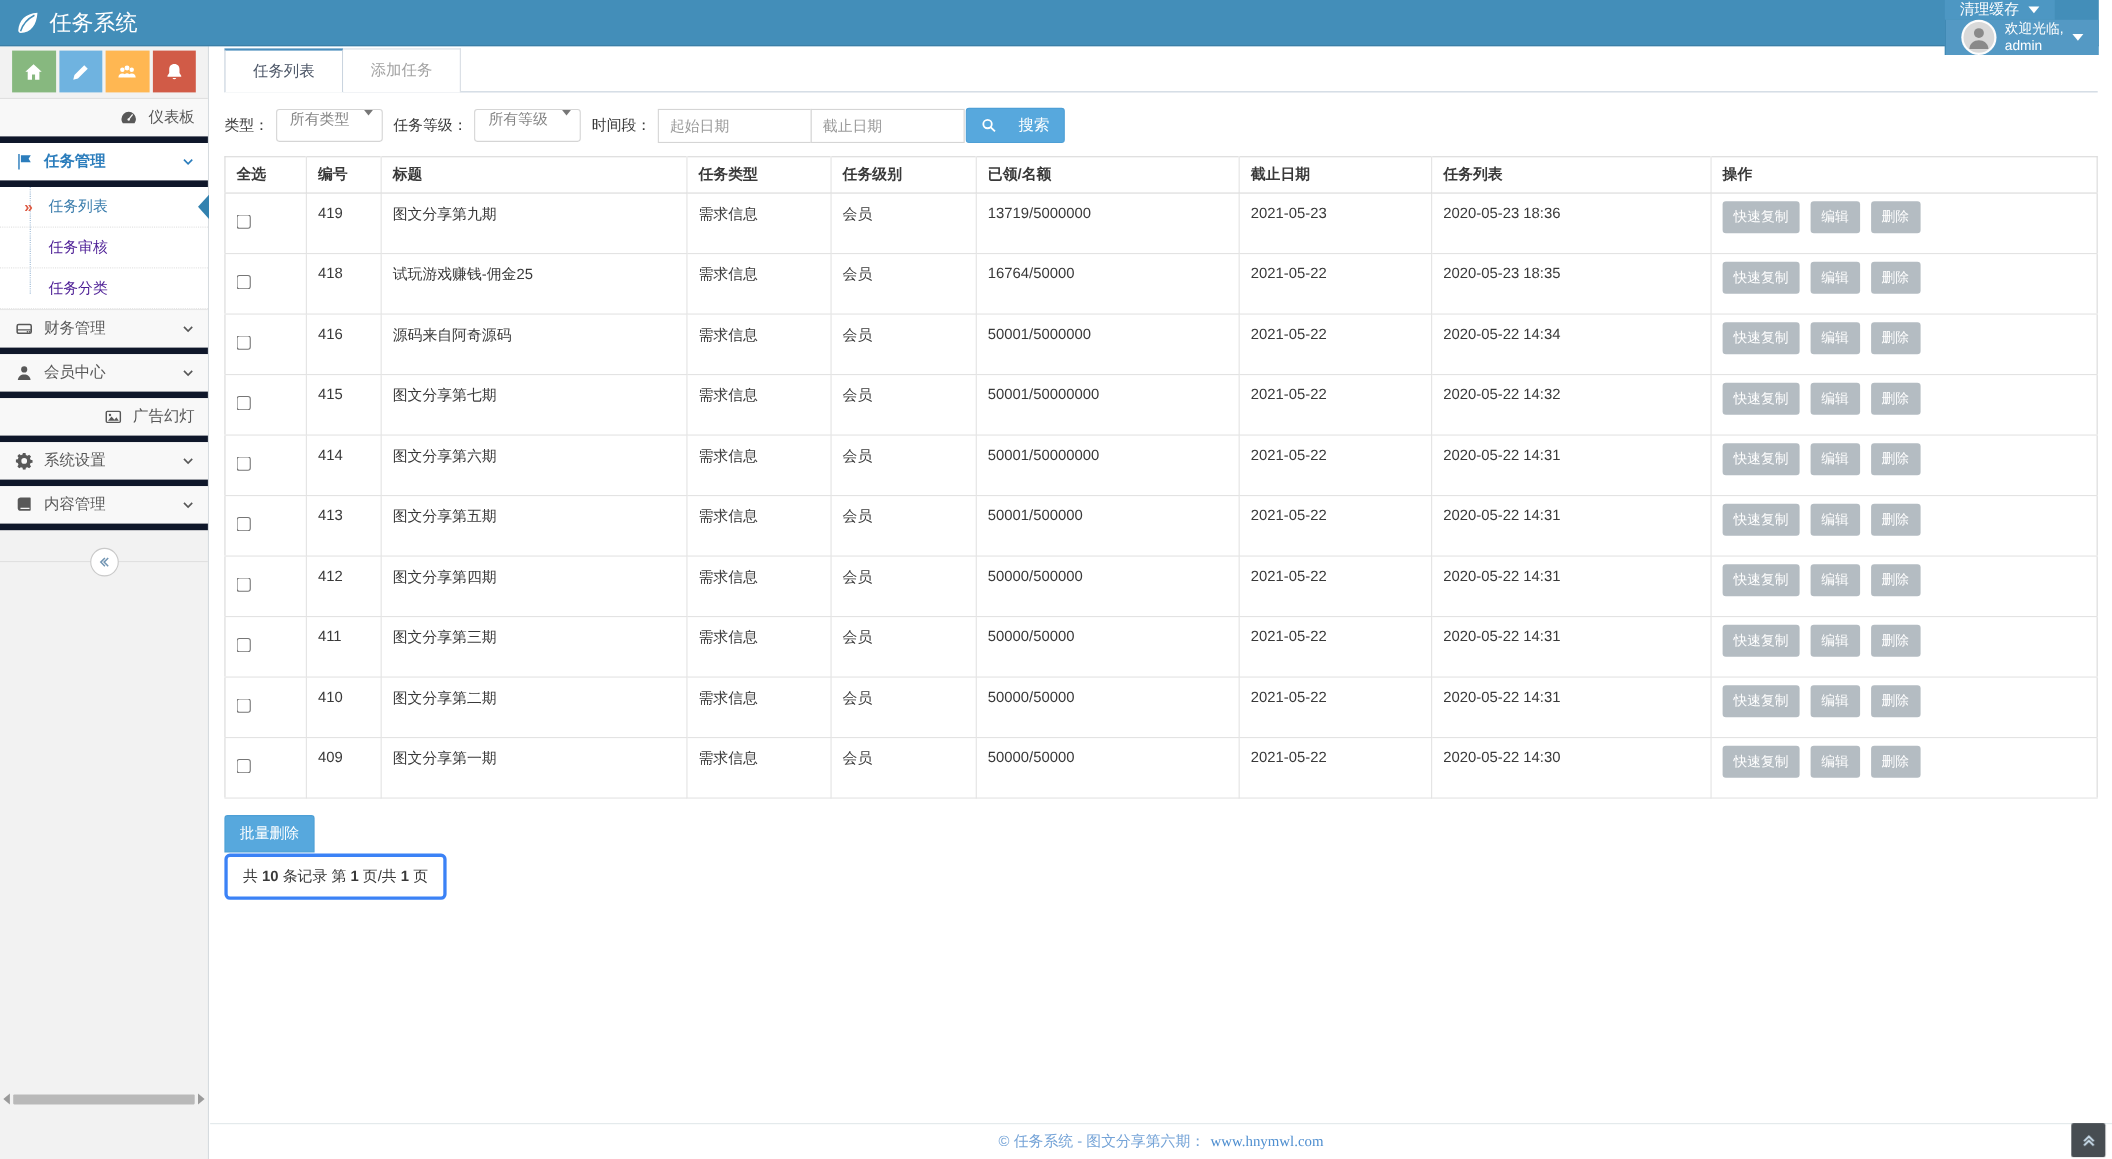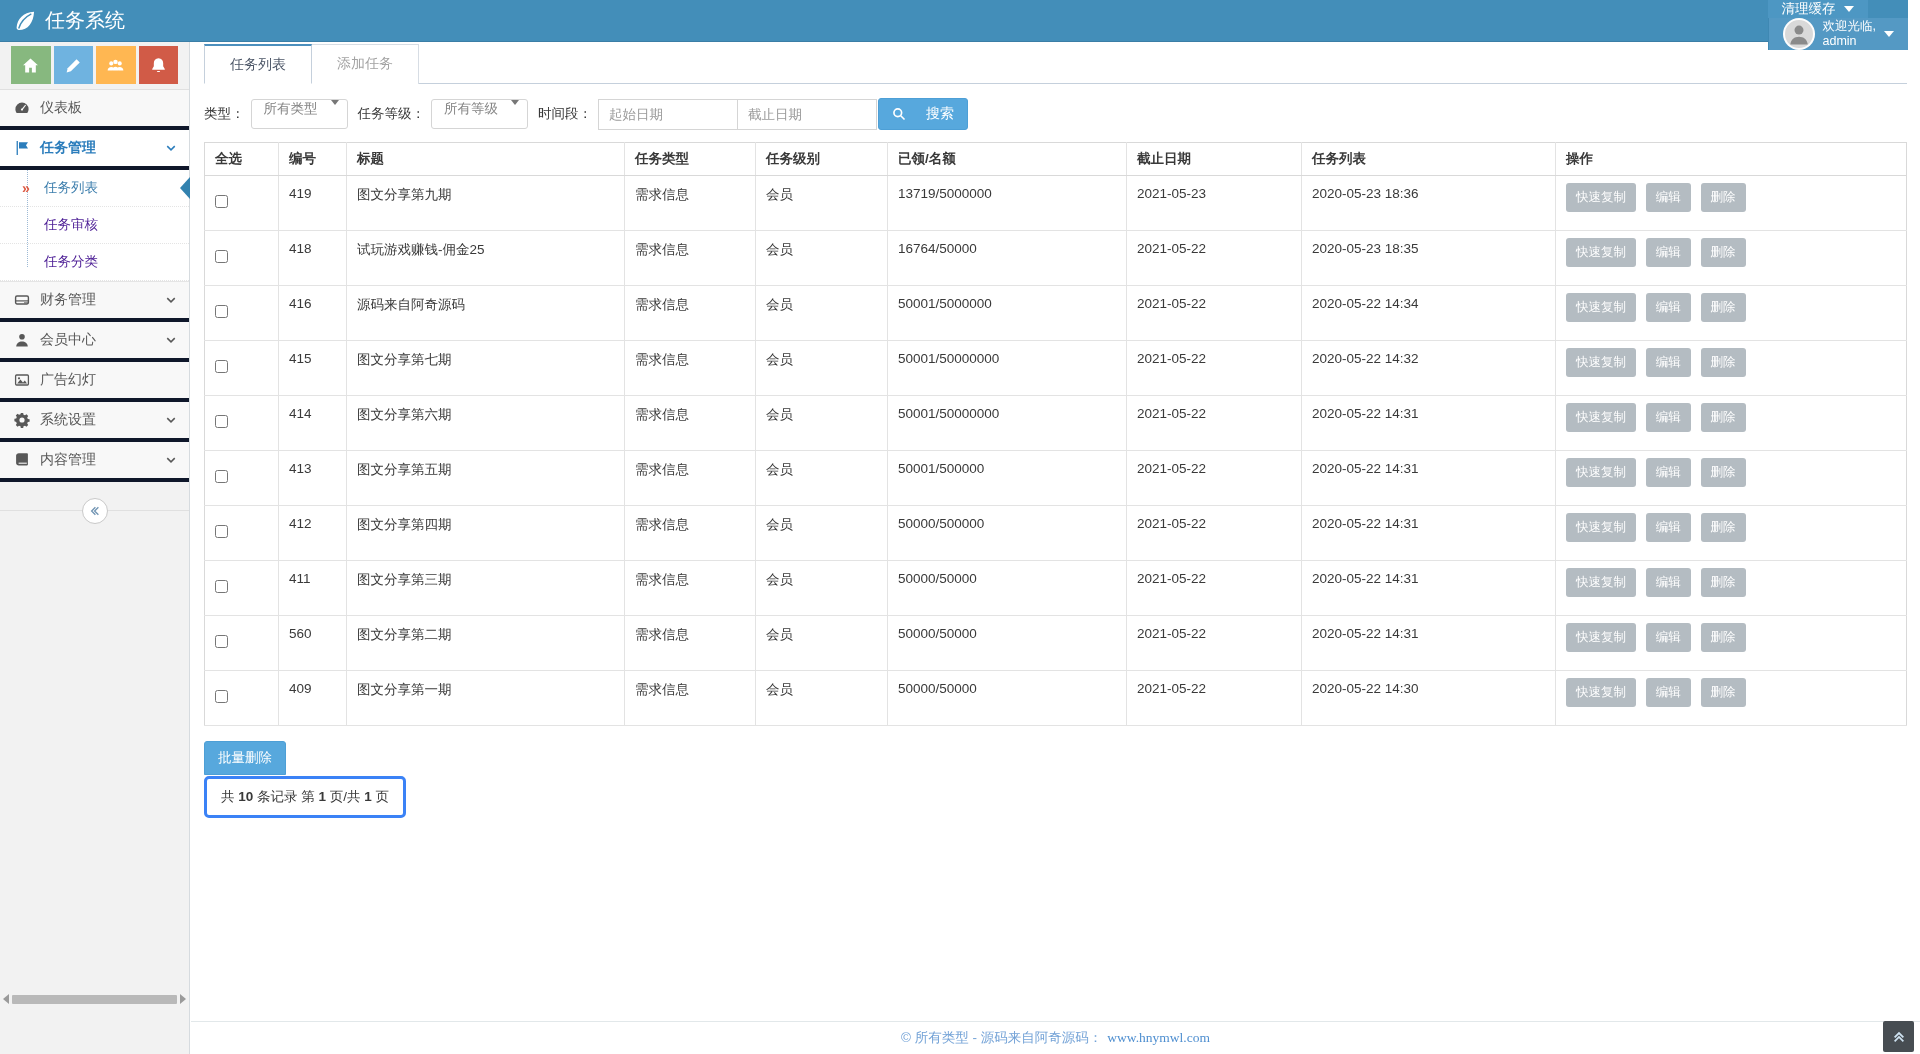--- a/index.html
+++ b/index.html
@@ -19,21 +19,21 @@
   .welcome { font-size:12.5px; line-height:15px; }
 
   
   .sidebar { position:fixed; top:42px; left:0; bottom:0; width:190px; background:#f2f2f2; border-right:1px solid #d6dbdf; z-index:40; }
   .shortcuts { display:flex; gap:3px; padding:4px 11px 5px 11px; border-bottom:1px solid #e0e0e0; }
   .sc-btn { flex:1; height:38px; display:flex; align-items:center; justify-content:center; cursor:pointer; }
   .sc-btn svg { width:17px; height:17px; color:#fff; }
   .sc-green { background:#87b87f; } .sc-blue { background:#6fb3e0; } .sc-orange { background:#ffb752; } .sc-red { background:#d15b47; }
 
   .menu { list-style:none; }
-  .menu-item { position:relative; display:flex; align-items:center; gap:10px; height:40px; padding:0 12px 0 14px; background:#f8f8f8; border-bottom:4px solid #0f172a; font-size:14px; color:#585858; cursor:pointer; }
+  .menu-item { position:relative; display:flex; align-items:center; gap:10px; height:40px; padding:0 12px 0 14px; background:#f8f8f8; border-bottom:6px solid #0f172a; font-size:14px; color:#585858; cursor:pointer;justify-content:flex-end; }
   .menu-item svg { width:16px; height:16px; flex:0 0 16px; }
   .menu-item .chev { margin-left:auto; width:12px; height:12px; flex:0 0 12px; }
   .menu-item.active-parent { color:#2b7dbc; font-weight:bold; background:#fff; }
   .submenu { list-style:none; background:#fff; border-bottom:1px solid #e5e5e5; position:relative; }
   .submenu::before { content:""; position:absolute; top:0; bottom:14px; left:27px; border-left:1px dotted #9dbad5; }
   .submenu-item { position:relative; display:flex; align-items:center; height:37px; padding-left:44px; font-size:13.5px; color:#4c1d95; border-bottom:1px dotted #e4e4e4; cursor:pointer; }
   .submenu-item .marker { position:absolute; left:22px; color:#dd5a43; font-size:14px; font-weight:bold; }
   .submenu-item.active { color:#3b7dac; }
   .submenu-item.active::after { content:""; position:absolute; right:-1px; top:50%; margin-top:-11px; border-top:11px solid transparent; border-bottom:11px solid transparent; border-right:10px solid #3382af; }
 
@@ -442,21 +442,21 @@
       <td>2020-05-22 14:31</td>
       <td class="cell-actions">
         <button class="btn-gray">快速复制</button>
         <button class="btn-gray">编辑</button>
         <button class="btn-gray">删除</button>
       </td>
     </tr>
 
     <tr>
       <td class="cell-check"><input type="checkbox" style=""></td>
-      <td>560</td>
+      <td>410</td>
       <td>图文分享第二期</td>
       <td>需求信息</td>
       <td>会员</td>
       <td>50000/50000</td>
       <td>2021-05-22</td>
       <td>2020-05-22 14:31</td>
       <td class="cell-actions">
         <button class="btn-gray">快速复制</button>
         <button class="btn-gray">编辑</button>
         <button class="btn-gray">删除</button>
@@ -481,21 +481,21 @@
   </tbody>
   </table>
 
   <div class="below-table">
     <div><button class="btn-batch">批量删除</button></div>
     <div class="record-pill" id="record-pill"><span>共 </span><b>10</b><span> 条记录 第 </span><b>1</b><span> 页/共 </span><b>1</b><span> 页</span></div>
   </div>
 </div>
 
 <div class="footer">
-  <span>© 所有类型 - 源码来自阿奇源码：</span>
+  <span>© 任务系统 - 图文分享第六期：</span>
   <span class="link">www.hnymwl.com</span>
 </div>
 
 <div class="back-top">
   <svg viewBox="0 0 16 16" fill="none" stroke="currentColor" stroke-width="2">
       <path d="M3 8.5 8 3.5l5 5"></path>
       <path d="M3 13 8 8l5 5"></path>
     </svg>
 </div>
 

